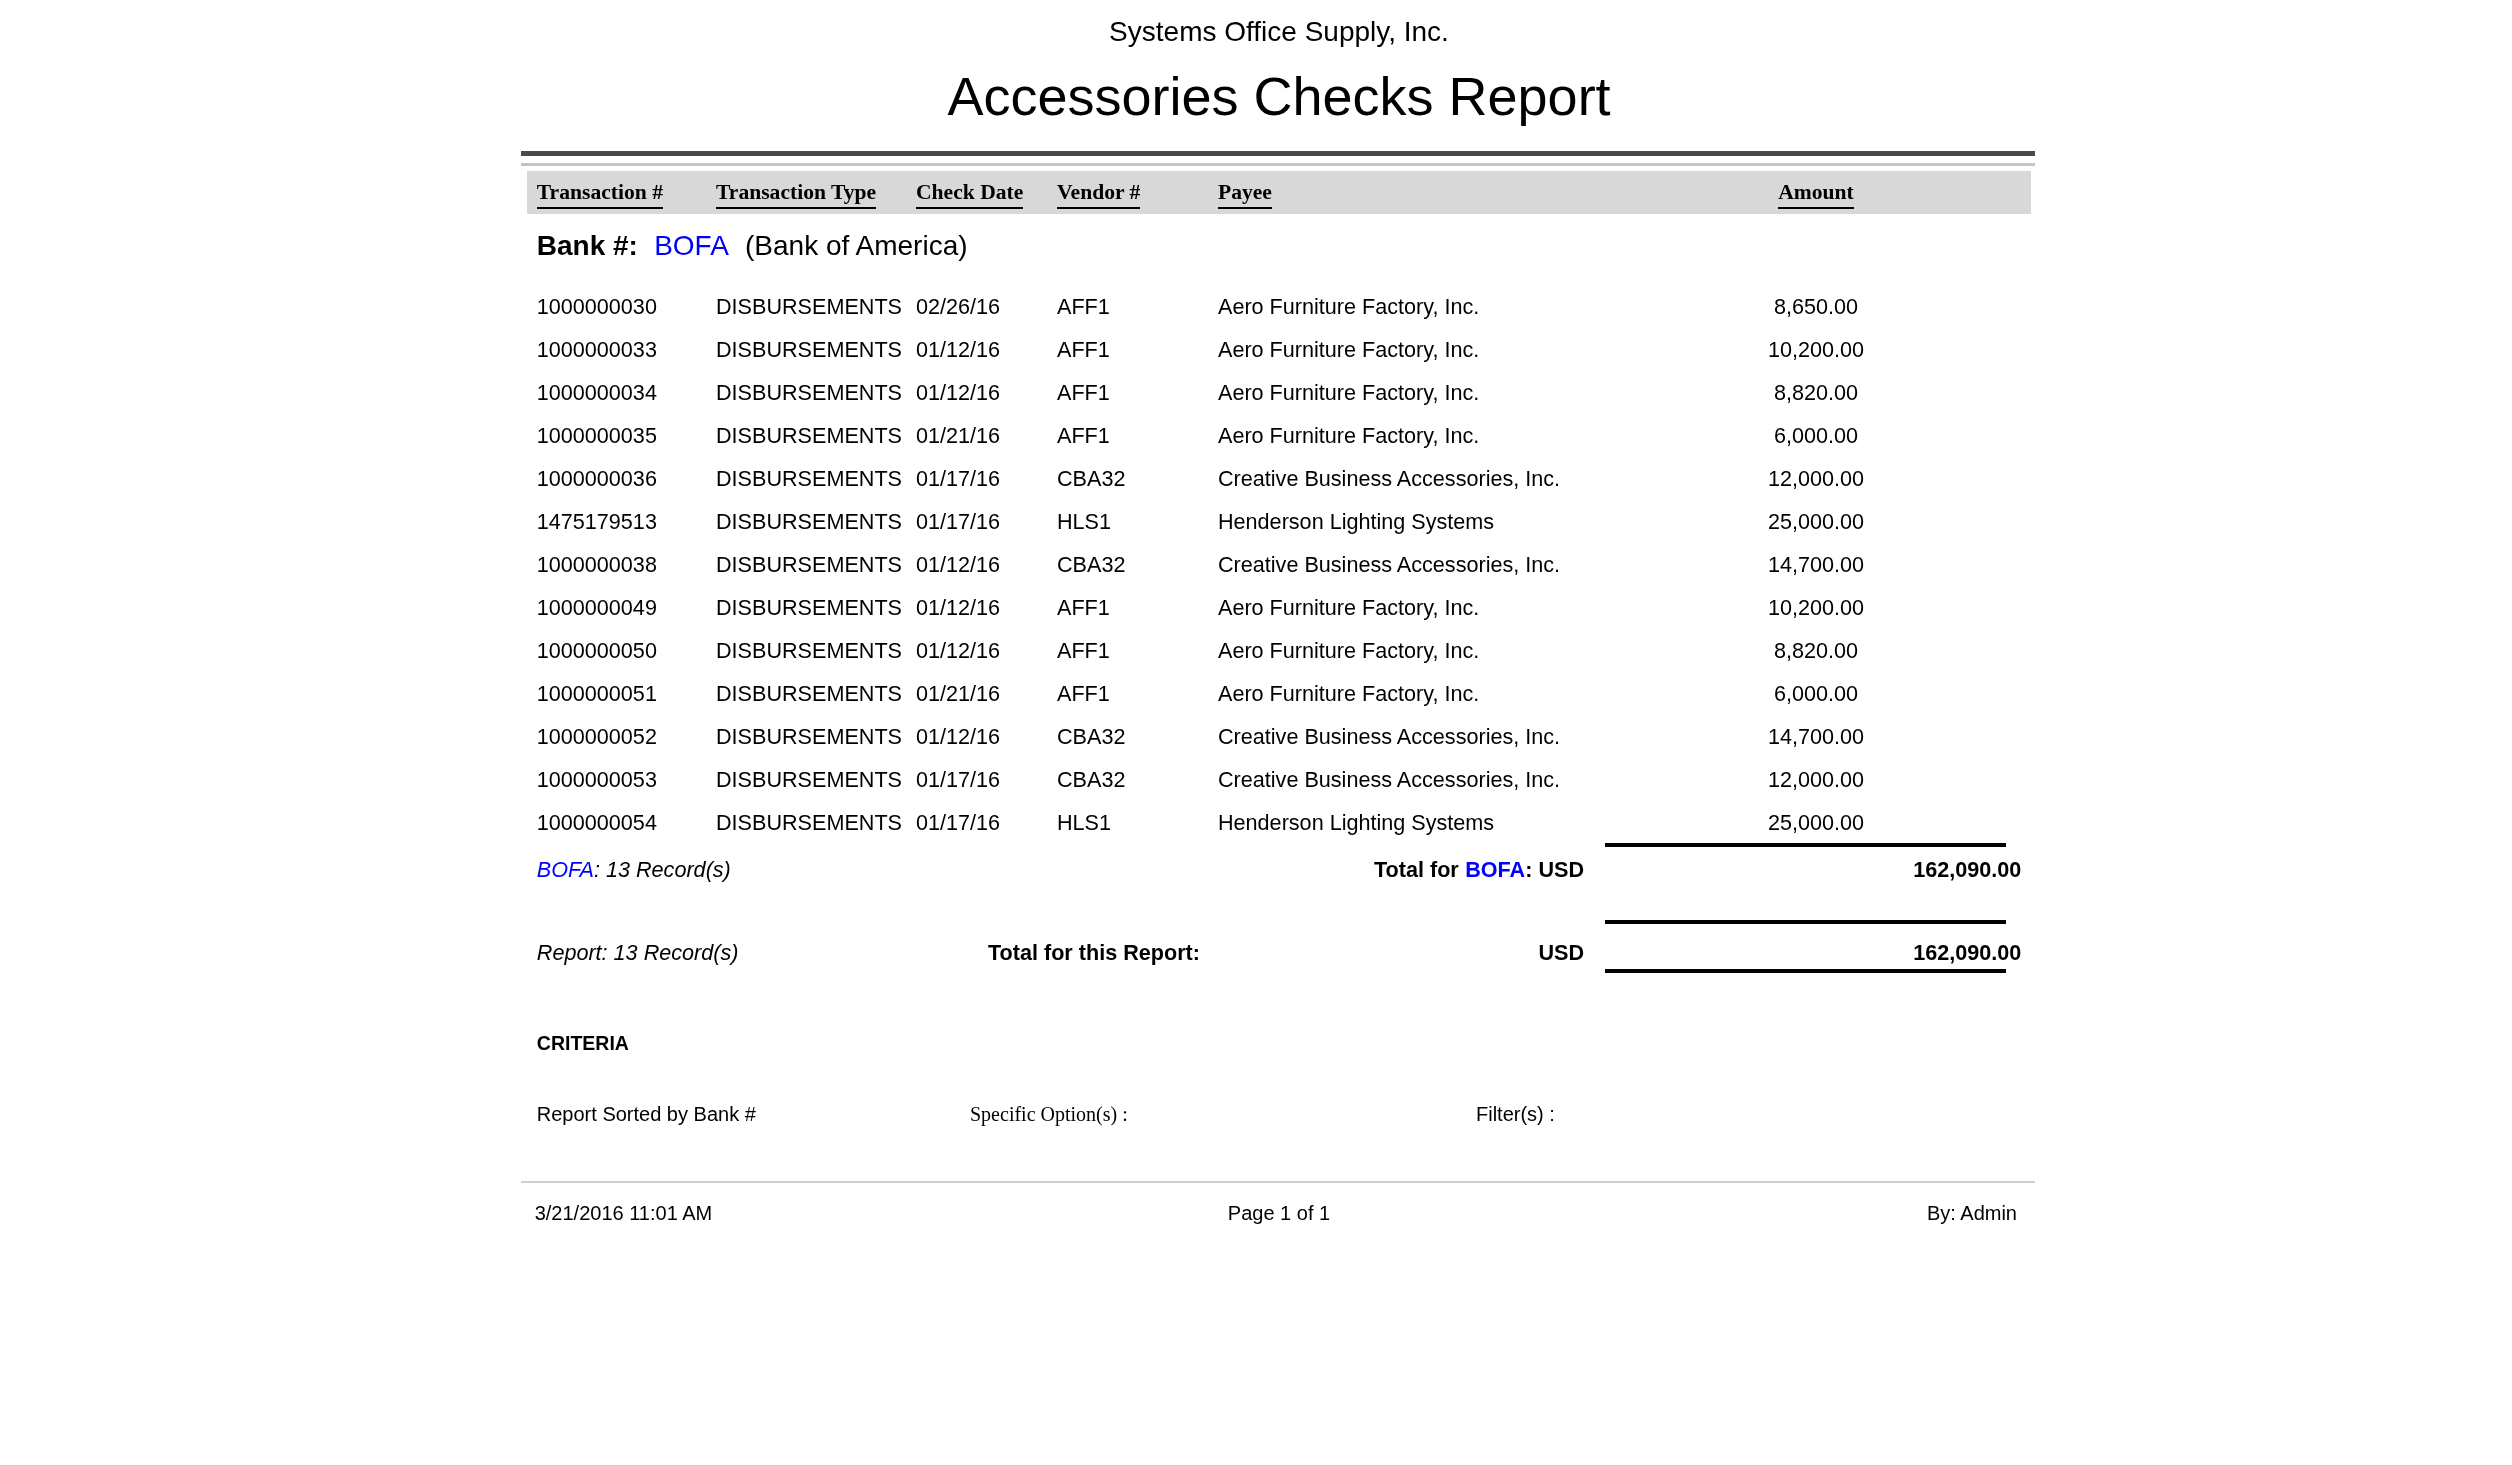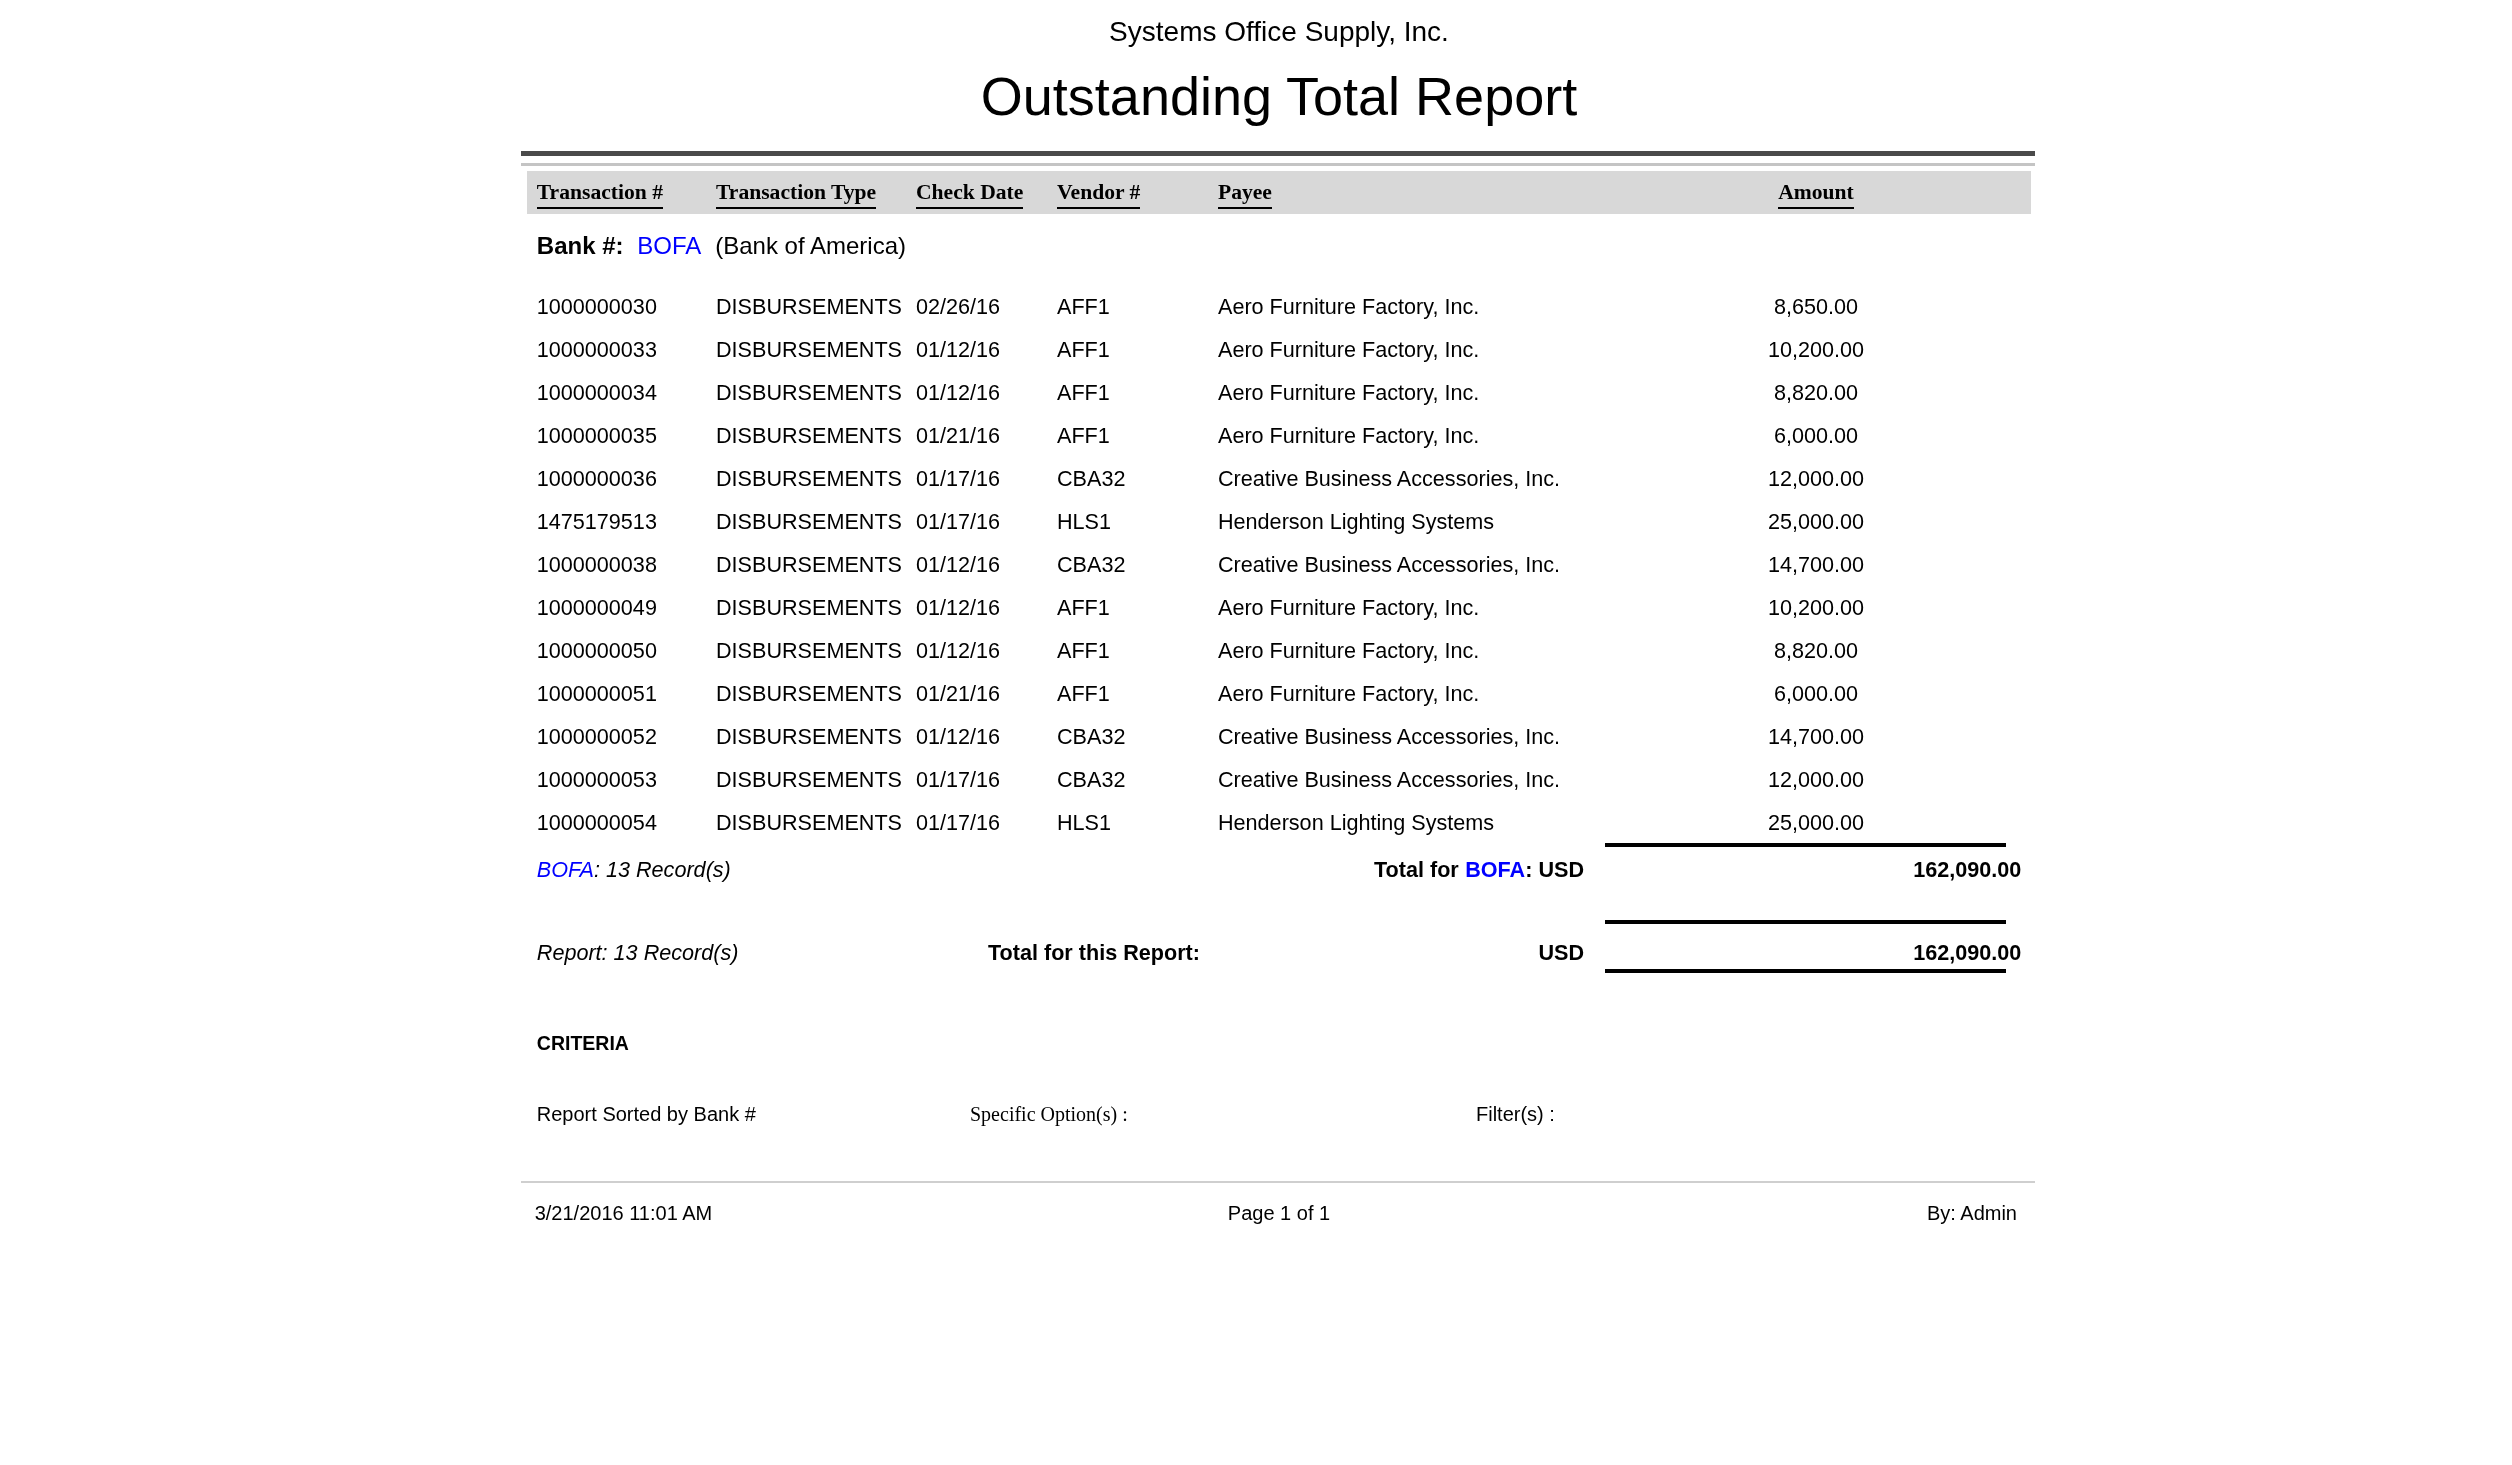--- a/index.html
+++ b/index.html
@@ -18,21 +18,21 @@
   .grid-cols{display:grid;grid-template-columns:189px 200px 141px 161px 387px 426px;}
 
   .header-band{position:absolute;top:171px;left:0;width:1504px;height:43px;
                background:#d8d8d8;align-items:end;font-family:Liberation Serif, serif;}
   .header-band .hcell{font-weight:bold;font-size:21.6px;line-height:25px;}
   .header-band .hcell span{display:inline-block;border-bottom:2.8px solid #000;
                            padding-bottom:2.1px;margin-bottom:4.9px;}
   .pad-first{padding-left:9.8px;}
   .amount-col{text-align:center;padding-right:4px;}
 
-  .bank-line{position:absolute;top:232px;left:9.8px;font-size:24px;line-height:28px;}
+  .bank-line{position:absolute;top:232px;left:9.8px;font-size:28px;line-height:28px;}
   .bold{font-weight:bold;}
   .italic{font-style:italic;}
   .blue{color:#0000ff;}
   .gap-r{margin-right:0.3em;}
 
   .rows{position:absolute;top:293px;left:0;width:1504px;}
   .row{height:43px;font-size:21.6px;line-height:28px;}
 
   .total-line{position:absolute;left:1078px;width:401px;height:3.5px;background:#000;}
   .line-1{top:843px;}
@@ -59,21 +59,21 @@
   .footer-date{position:absolute;left:7.7px;top:0;white-space:nowrap;}
   .footer-page{position:absolute;left:0;width:1504px;text-align:center;top:0;}
   .footer-by{position:absolute;right:14px;top:0;white-space:nowrap;}
 </style>
 </head>
 <body>
 
 <div class="container">
 
   <div class="company">Systems Office Supply, Inc.</div>
-  <div class="title">Outstanding Total Report</div>
+  <div class="title">Accessories Checks Report</div>
 
   <div class="rule-dark"></div>
   <div class="rule-light"></div>
 
   <div class="header-band grid-cols">
     <div class="hcell pad-first"><span>Transaction #</span></div>
     <div class="hcell"><span>Transaction Type</span></div>
     <div class="hcell"><span>Check Date</span></div>
     <div class="hcell"><span>Vendor #</span></div>
     <div class="hcell"><span>Payee</span></div>

